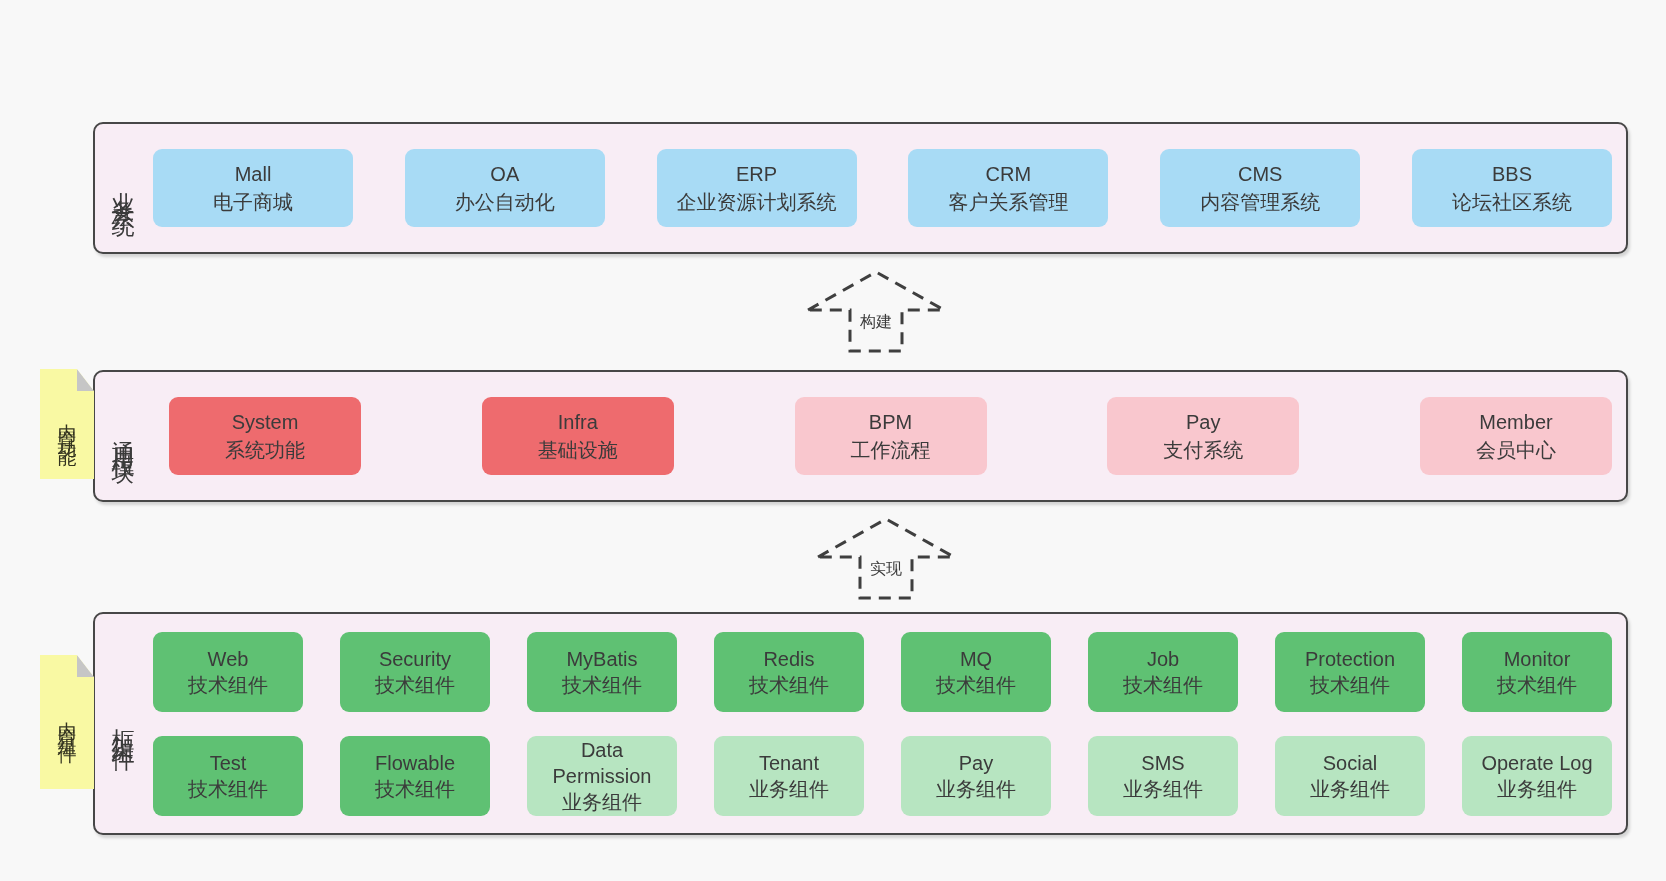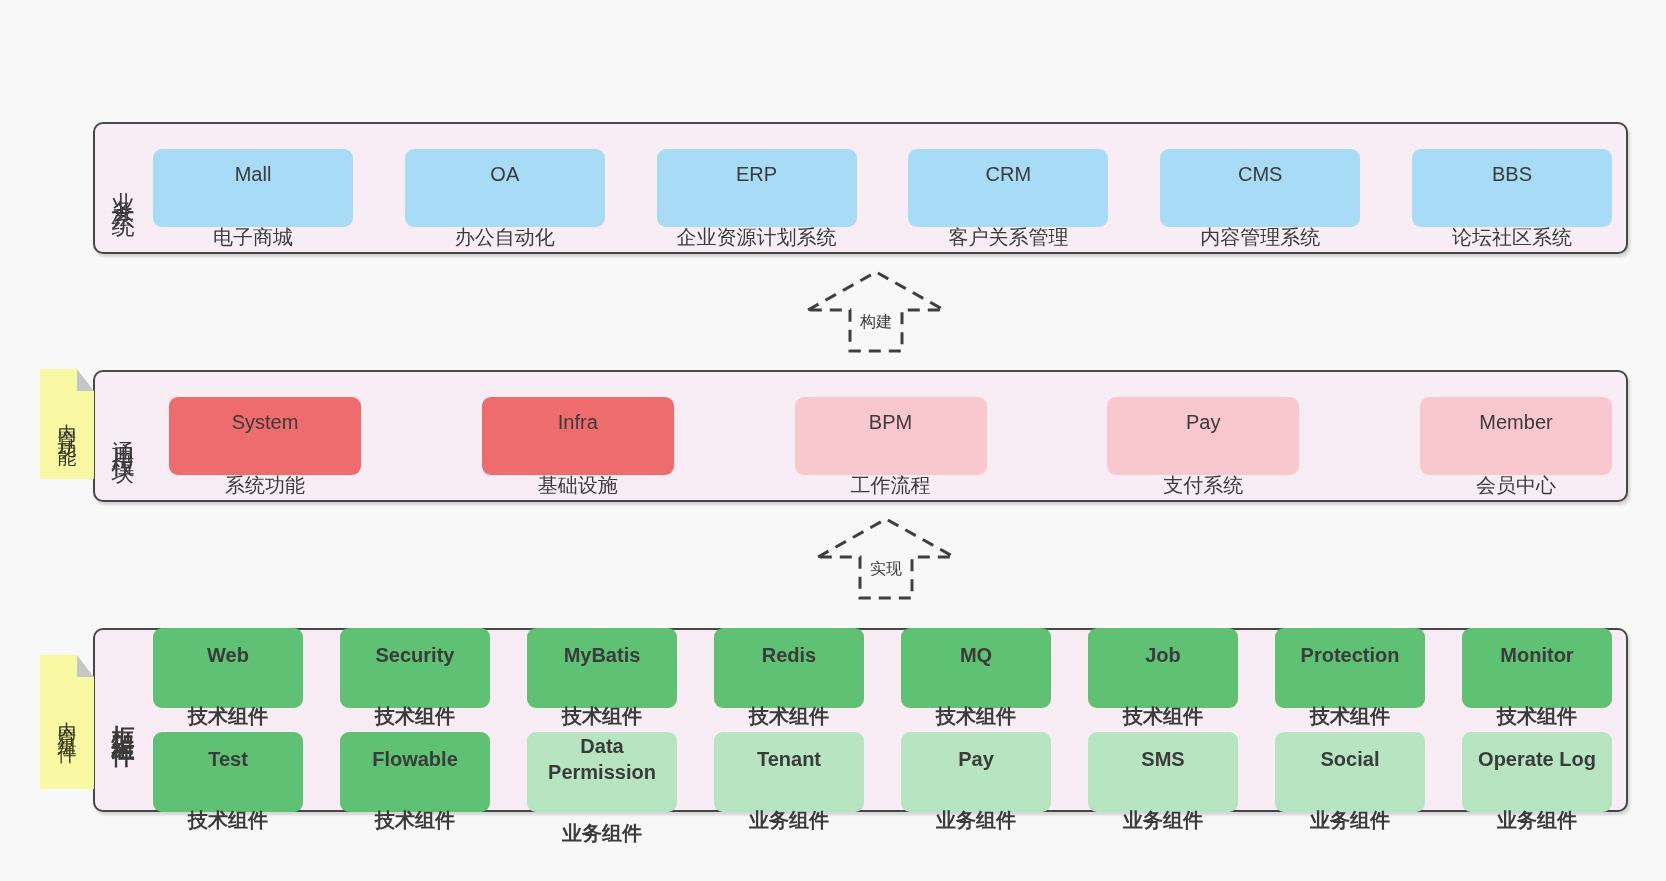--- a/index.html
+++ b/index.html
@@ -10,38 +10,38 @@
     color:#3b3b3b;
   }
   .panel{
     position:absolute;left:93px;width:1535px;box-sizing:border-box;
     background:#f8edf5;border:2px solid #474747;border-radius:10px;
     box-shadow:2px 3px 3px rgba(0,0,0,0.15);
     display:flex;align-items:center;
   }
   #panel-business{top:122px;height:132px;}
   #panel-modules{top:370px;height:132px;gap:16px;}
-  #panel-framework{top:628px;height:184px;font-weight:bold;}
+  #panel-framework{top:612px;height:223px;}
   .panel-label{
     flex:0 0 auto;margin-left:14px;width:30px;
     writing-mode:vertical-rl;text-orientation:upright;
     font-size:23px;letter-spacing:7px;color:#3a3a3a;
     display:flex;align-items:center;justify-content:center;
   }
   .box-row{
     flex:1;display:flex;justify-content:space-between;align-items:center;
     padding:0 14px 0 14px;
   }
   .rows2{flex:1;display:flex;flex-direction:column;gap:24px;}
   .box{
     box-sizing:border-box;border-radius:9px;
     display:flex;flex-direction:column;align-items:center;justify-content:center;
     text-align:center;font-size:20px;line-height:28px;padding:0 6px;
   }
-  .box .t,.box .s{display:block;margin-top:35px;}
+  .box .t,.box .s{display:block;}
   .b-blue{width:200px;height:78px;background:#a8dbf5;}
   .b-red{width:192px;height:78px;background:#ee6b6e;}
   .b-pink{width:192px;height:78px;background:#f9c7ce;}
   .b-green{width:150px;height:80px;background:#5fc173;line-height:26px;}
   .b-lgreen{width:150px;height:80px;background:#b7e5c1;line-height:26px;}
   .note{
     position:absolute;left:40px;width:54px;z-index:3;
     background:#f9f9a3;
     clip-path:polygon(0 0, calc(100% - 17px) 0, 100% 22px, 100% 100%, 0 100%);
     filter:drop-shadow(1px 2px 2px rgba(0,0,0,0.35));

